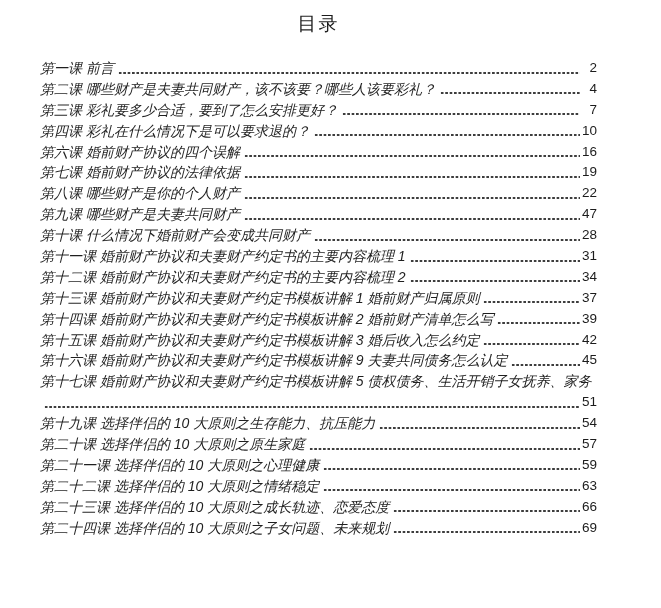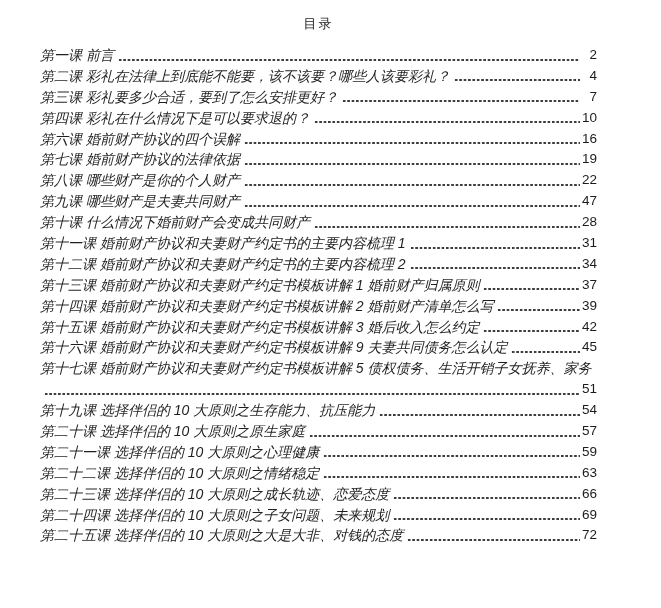--- a/index.html
+++ b/index.html
@@ -13,23 +13,23 @@
     overflow: hidden;
     color: #1f1f1f;
     font-family: "Liberation Sans", "DejaVu Sans", serif;
   }
   .doc {
     box-sizing: border-box;
     width: 661px;
     padding: 13px 64px 0 40px;
   }
   .title {
-    margin: 0 0 11px 0;
+    margin: 0 0 24px 0;
     text-align: center;
-    font-size: 13px;
+    font-size: 19px;
     line-height: 21px;
     font-weight: 500;
     letter-spacing: 2px;
     color: #1c1c1c;
   }
   .entries {
     width: 100%;
   }
   .row {
     display: flex;
@@ -66,21 +66,21 @@
 <div class="doc">
   <h1 class="title">目录</h1>
   <div class="entries">
   <div class="row">
     <span class="label">第一课 前言</span>
     <span class="dots"></span>
     <span class="pnum">2</span>
   </div>
 
   <div class="row">
-    <span class="label">第二课 彩礼在法律上到底能不能要，该不该要？哪些人该要彩礼？</span>
+    <span class="label">第二课 哪些财产是夫妻共同财产，该不该要？哪些人该要彩礼？</span>
     <span class="dots"></span>
     <span class="pnum">4</span>
   </div>
 
   <div class="row">
     <span class="label">第三课 彩礼要多少合适，要到了怎么安排更好？</span>
     <span class="dots"></span>
     <span class="pnum">7</span>
   </div>
 
@@ -197,19 +197,14 @@
     <span class="dots"></span>
     <span class="pnum">66</span>
   </div>
 
   <div class="row">
     <span class="label">第二十四课 选择伴侣的 10 大原则之子女问题、未来规划</span>
     <span class="dots"></span>
     <span class="pnum">69</span>
   </div>
 
-  <div class="row">
-    <span class="label">第二十五课 选择伴侣的 10 大原则之大是大非、对钱的态度</span>
-    <span class="dots"></span>
-    <span class="pnum">72</span>
-  </div>
 </div>
 </div>
 
 </body></html>

